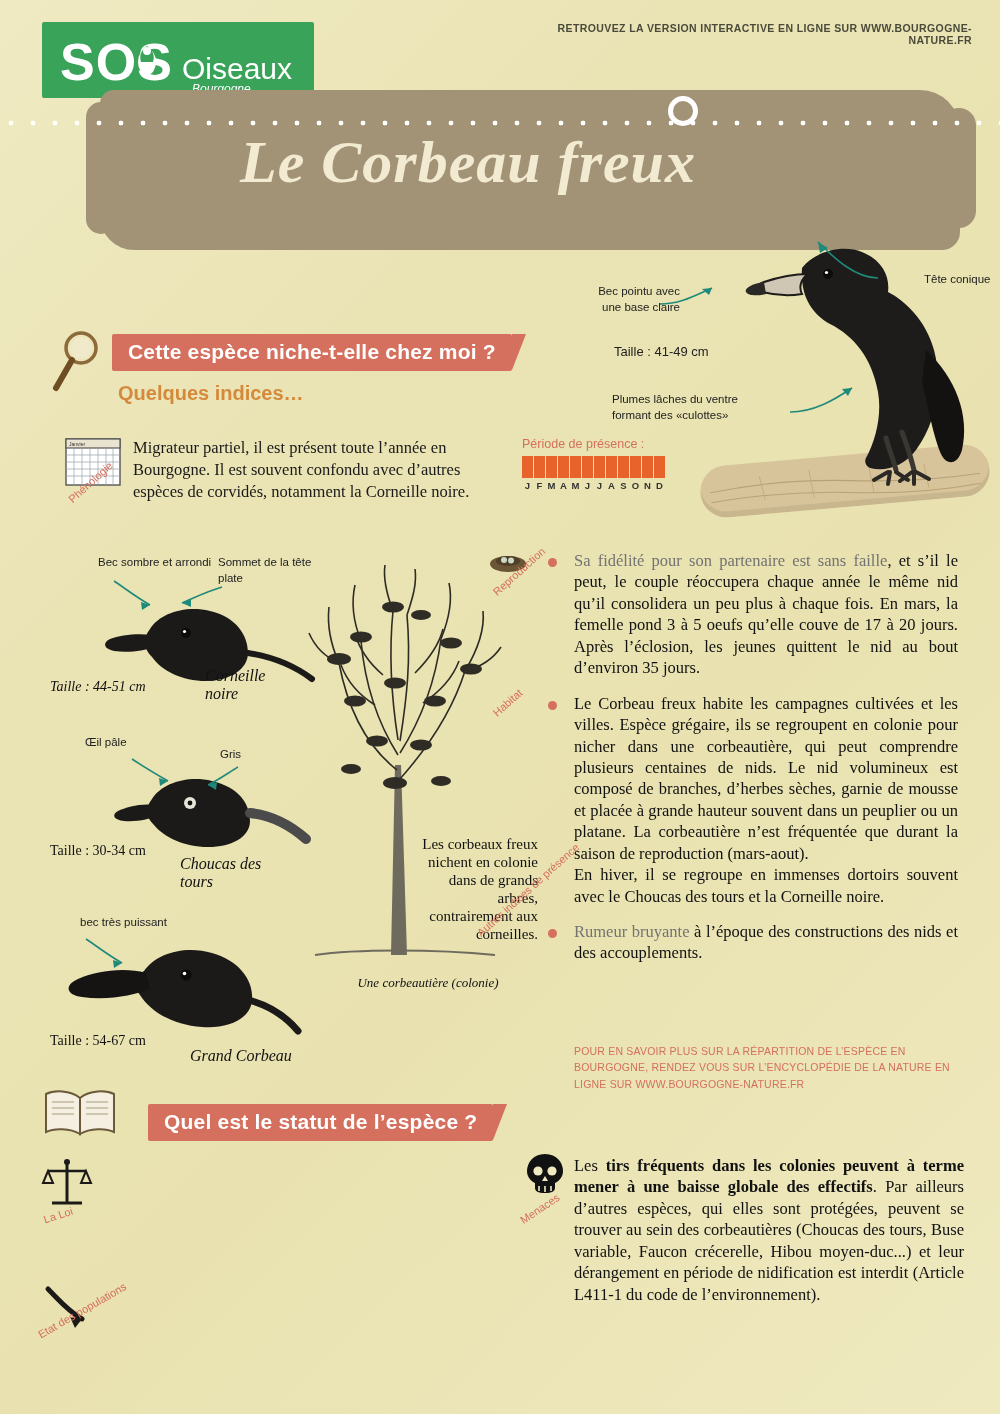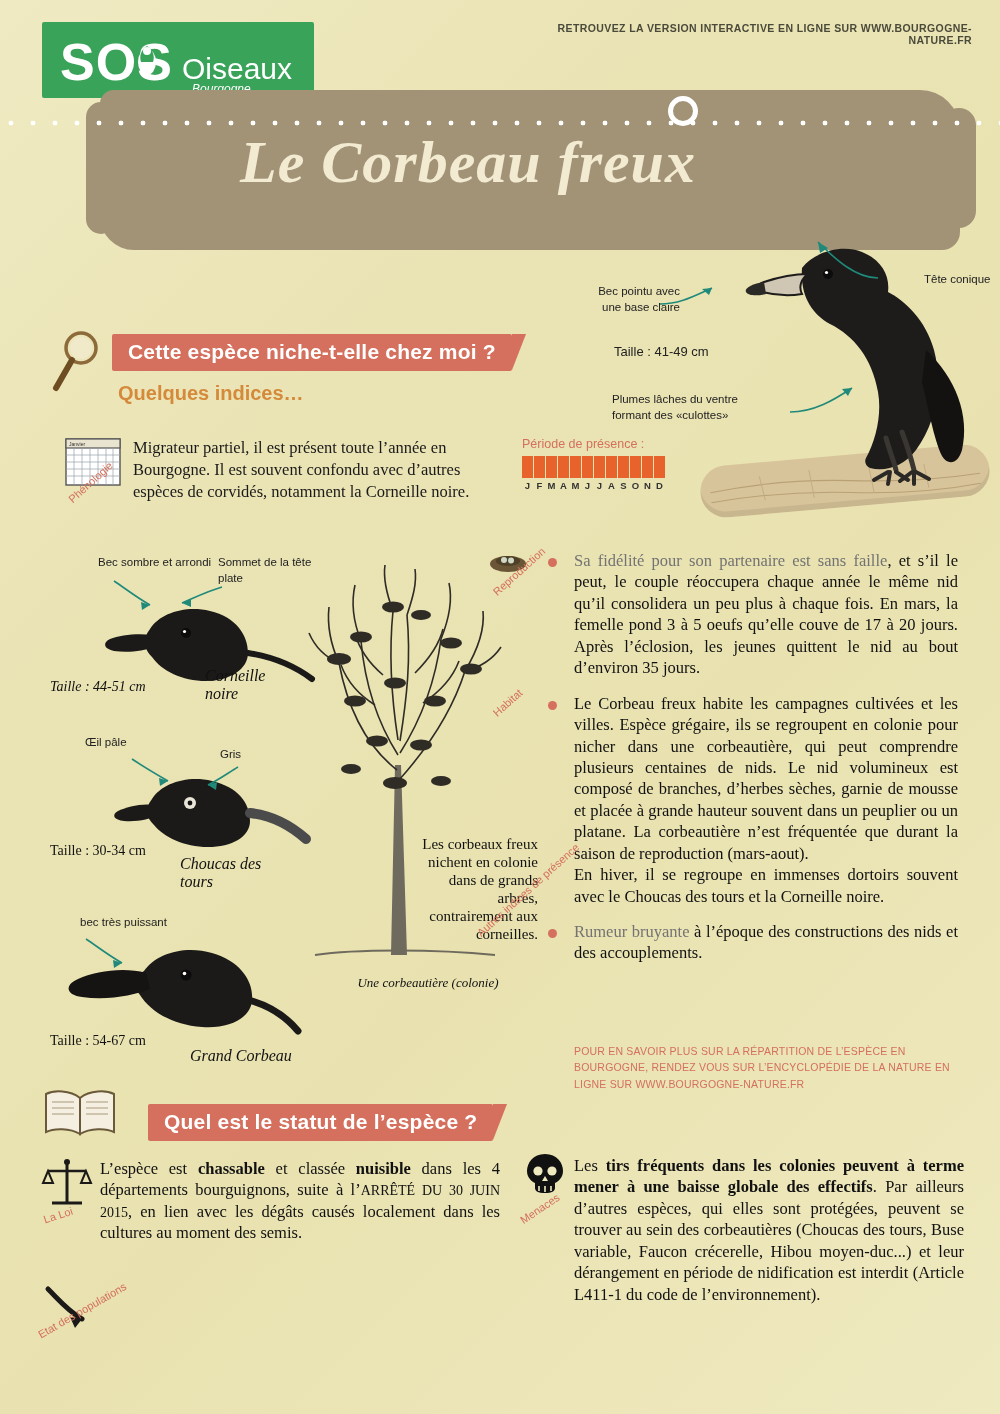--- a/index.html
+++ b/index.html
@@ -429,23 +429,20 @@
   <div class="sect tail" style="left:148px; top:1104px;">Quel est le statut de l’espèce ?</div>
 
   <svg class="scale-ico" viewBox="0 0 50 56">
     <path d="M25 6 L25 48 M10 48 h30" stroke="#1b1a18" stroke-width="3"></path>
     <path d="M6 16 h38" stroke="#1b1a18" stroke-width="2.4"></path>
     <path d="M6 16 l-5 12 h10 z" fill="none" stroke="#1b1a18" stroke-width="2"></path>
     <path d="M44 16 l-5 12 h10 z" fill="none" stroke="#1b1a18" stroke-width="2"></path>
     <circle cx="25" cy="7" r="3" fill="#1b1a18"></circle>
   </svg>
   <div class="vlabel" style="left:42px; top:1214px; transform:rotate(-18deg);">La Loi</div>
-  <div class="status-left">
-    L’espèce est <b>chassable</b> et classée <b>nuisible</b> dans les 4 départements bourguignons, suite à l’<span class="sc" style="font-size:14px;">ARRÊTÉ DU 30 JUIN 2015</span>, en lien avec les dégâts causés localement dans les cultures au moment des semis.
-  </div>
 
   <svg class="arrow-ico" viewBox="0 0 52 42">
     <path d="M6 4 C18 16 26 26 40 34" stroke="#1b1a18" stroke-width="5" fill="none" stroke-linecap="round"></path>
     <path d="M40 34 l-12 -2 l5 11 z" fill="#1b1a18"></path>
   </svg>
   <div class="vlabel" style="left:36px; top:1330px; transform:rotate(-30deg);">Etat des populations</div>
 
   <svg class="skull-ico" viewBox="0 0 42 44">
     <path d="M21 2 C9 2 3 11 3 19 C3 25 7 29 11 31 L11 36 C11 39 14 41 21 41 C28 41 31 39 31 36 L31 31 C35 29 39 25 39 19 C39 11 33 2 21 2 Z" fill="#111"></path>
     <circle cx="14" cy="19" r="4.6" fill="#efe9c0"></circle>

